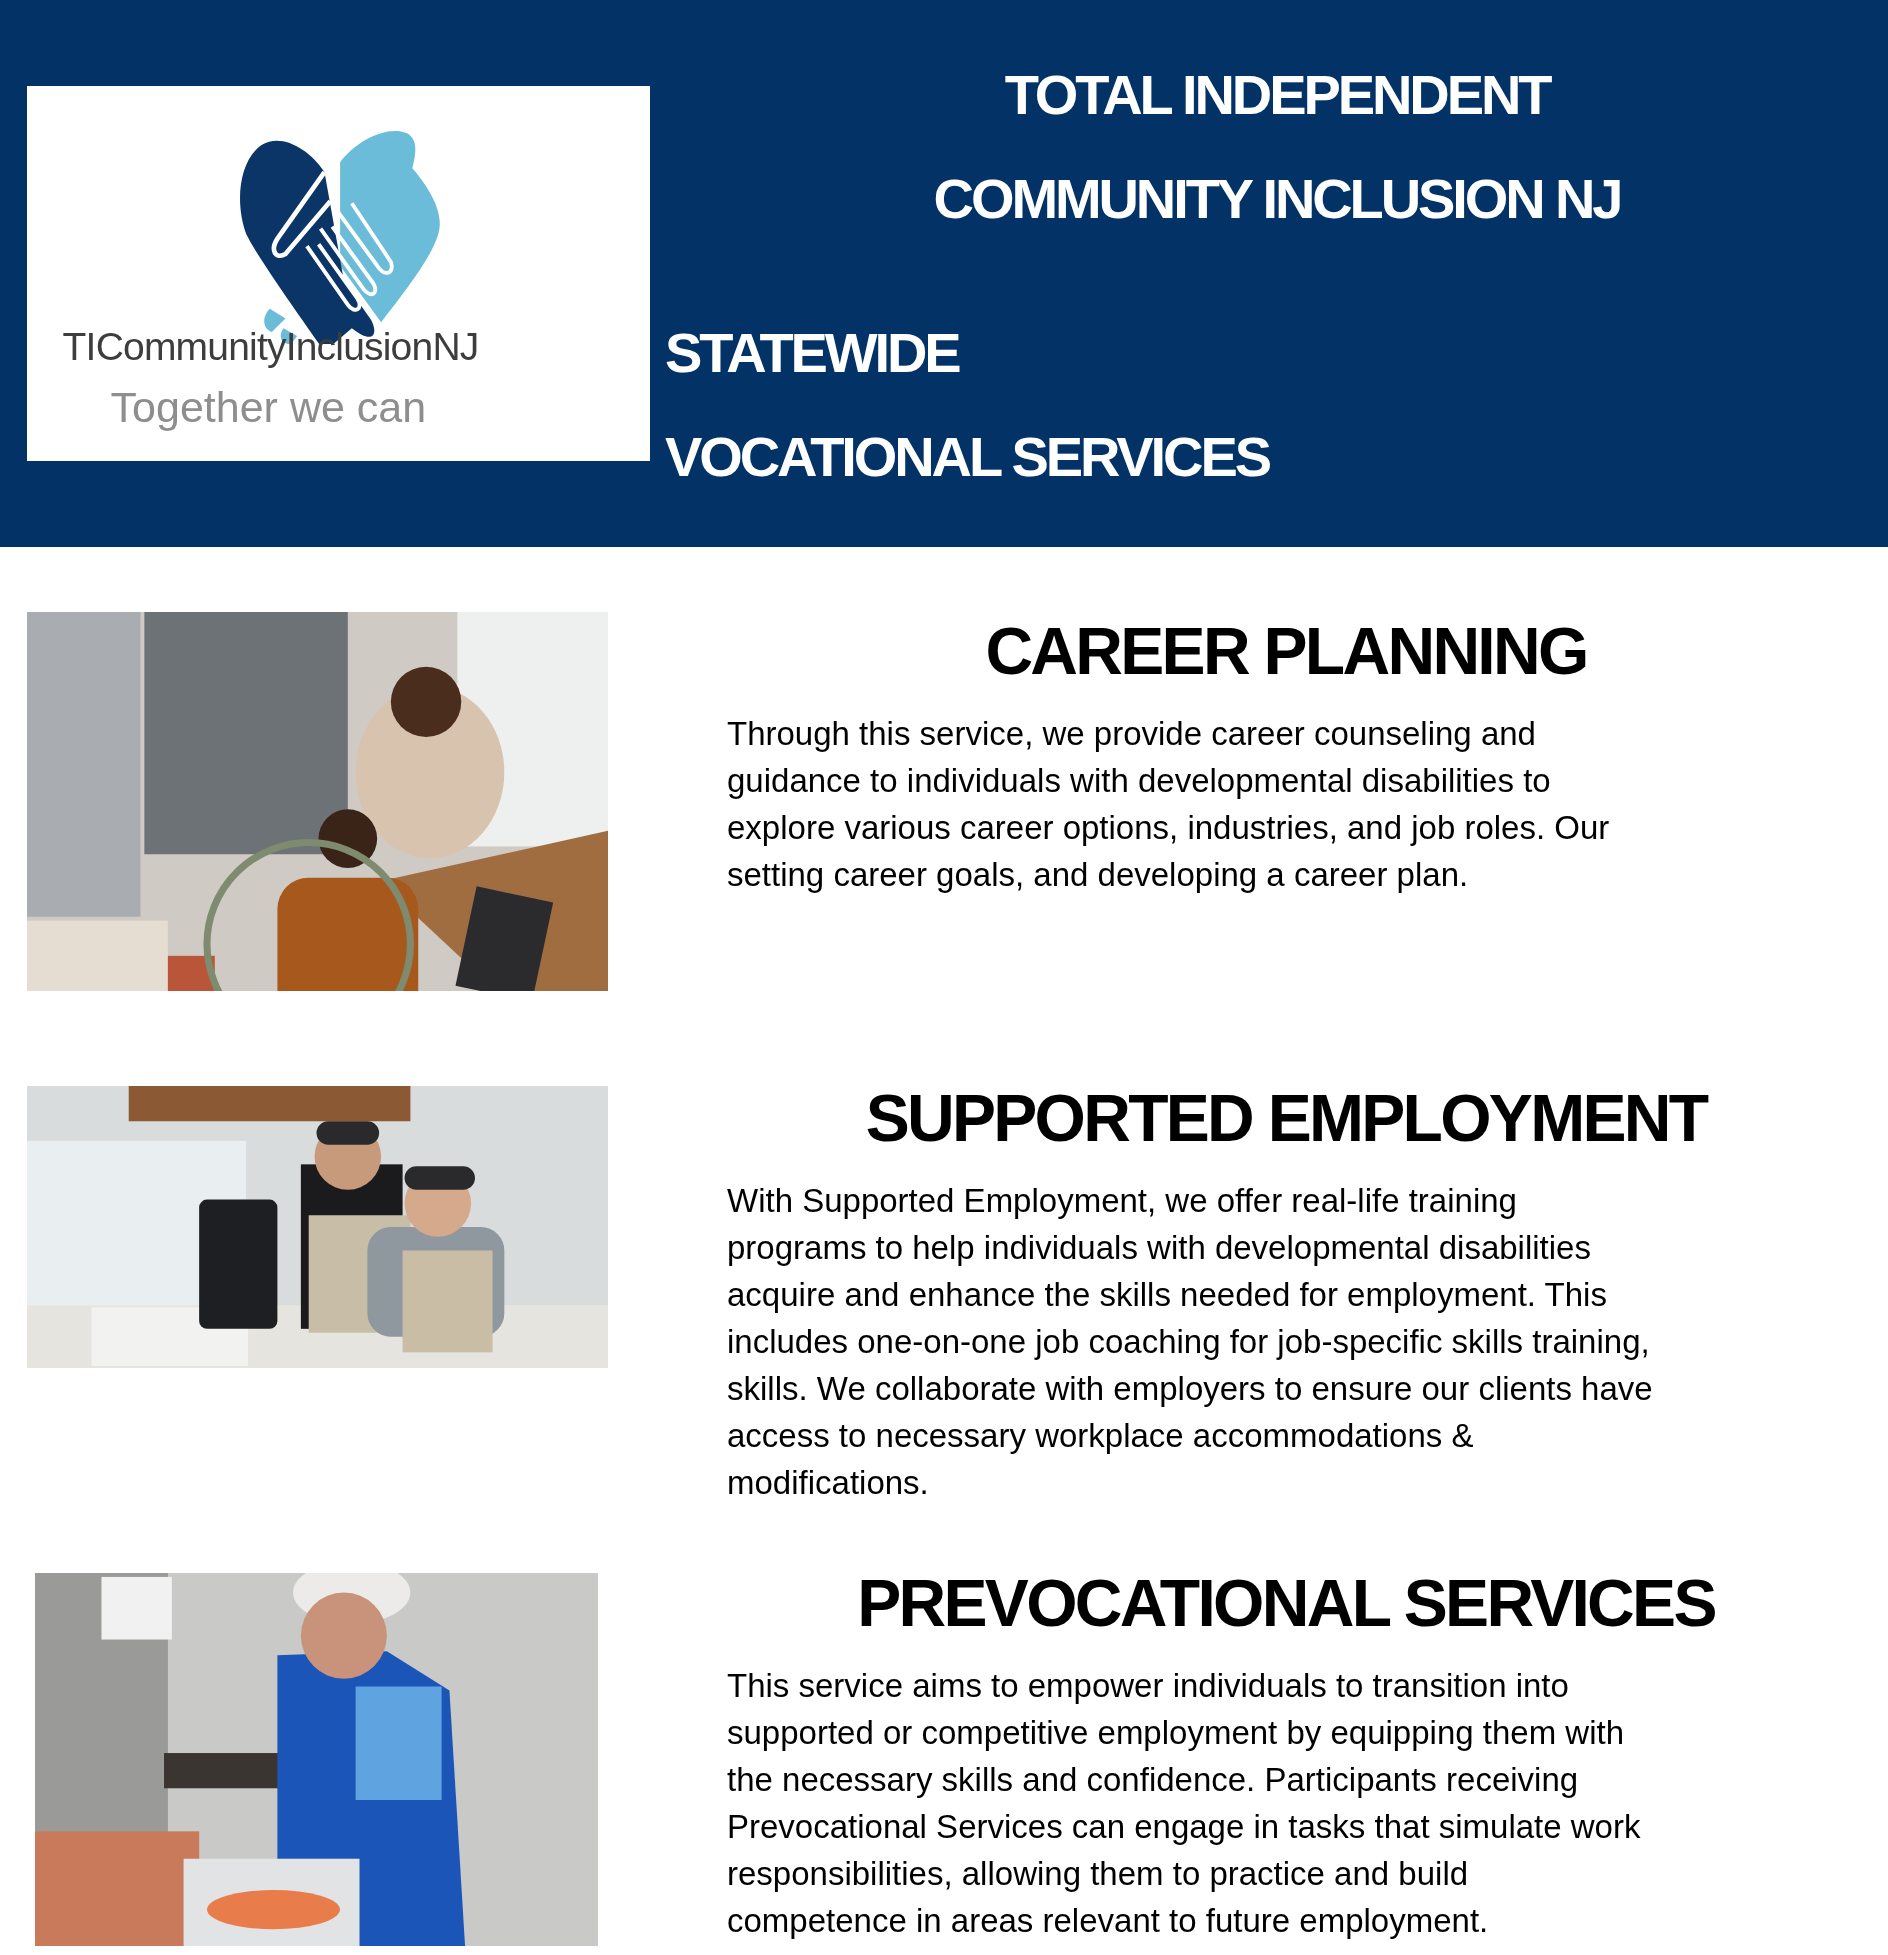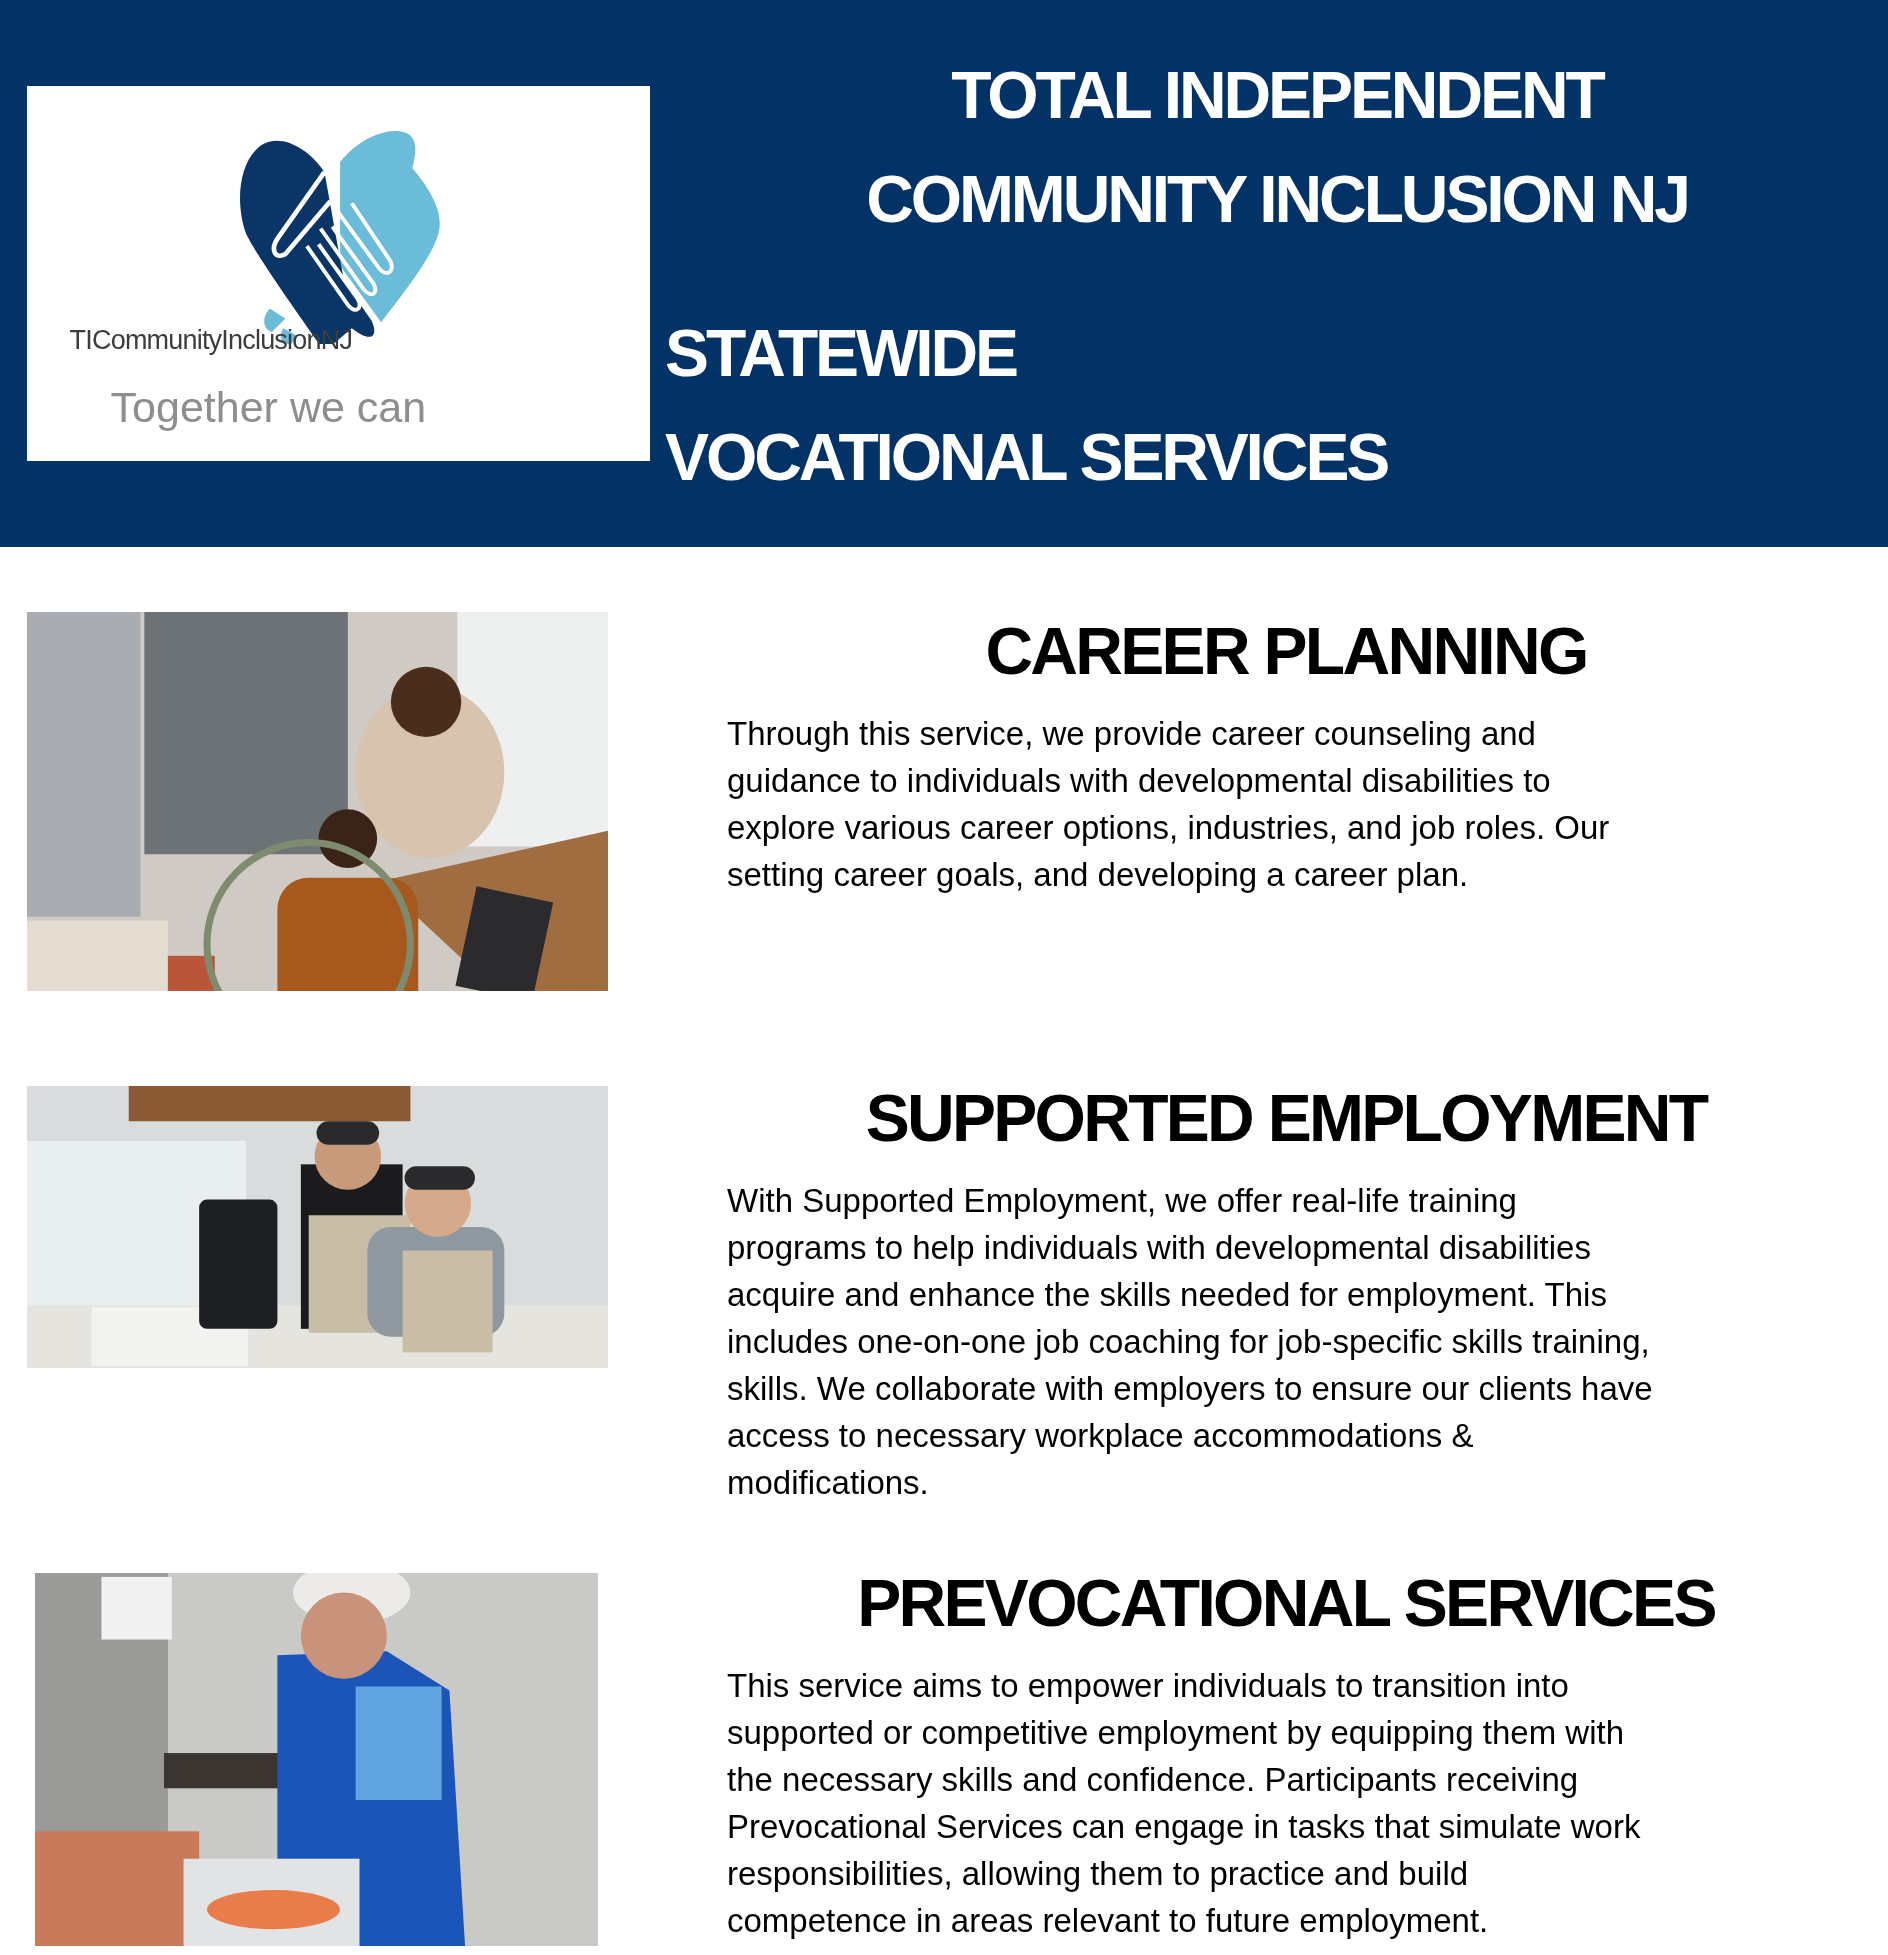--- a/index.html
+++ b/index.html
@@ -2,25 +2,25 @@
 <html style="font-size:6.3px"><head>
 <meta charset="utf-8">
 <style>
   * { box-sizing: border-box; margin: 0; padding: 0; }
   html, body { width: 1888px; height: 2444px; background: #ffffff; overflow: hidden; }
   body { position: relative; font-family: "Liberation Sans", "DejaVu Sans", sans-serif; color: #000; }
 
   .header { position: absolute; left: 0; top: 0; width: 1888px; height: 547px; background: #033366; }
   .logo-box { position: absolute; left: 26.6px; top: 86px; width: 623px; height: 375px; background: #ffffff; }
   .logo-mark { position: absolute; left: 196px; top: 39px; width: 242px; height: 219px; }
-  .logo-name { position: absolute; left: 43px; top: 239px; font-size: 27px; color: #3d3d3d; letter-spacing: -0.8px; white-space: nowrap; text-align: center; }
+  .logo-name { position: absolute; left: 36px; top: 239px; font-size: 39px; color: #3d3d3d; letter-spacing: -0.8px; white-space: nowrap; text-align: center; }
   .logo-tagline { position: absolute; left: 84px; top: 297px; font-size: 43px; color: #8e8e8e; white-space: nowrap; text-align: right; }
 
   .title-block { position: absolute; left: 665px; top: 43px; width: 1224px; text-align: center; color: #fff; font-weight: 700; }
-  .title-line { font-size: 66px; line-height: 104px; letter-spacing: -3.1px; white-space: nowrap; }
+  .title-line { font-size: 56px; line-height: 104px; letter-spacing: -3.1px; white-space: nowrap; }
   .subtitle-block { position: absolute; left: 665px; top: 301px; width: 1224px; text-align: left; color: #fff; font-weight: 700; }
 
   .photo { position: absolute; overflow: hidden; }
   .photo svg { width: 100%; height: 100%; display: block; }
 
   .section { position: absolute; left: 727px; width: 1118px; }
   .section-title { font-weight: 700; font-size: 66px; letter-spacing: -2.7px; line-height: 78px; white-space: nowrap; text-align: center; }
   .section-body { font-size: 33px; line-height: 47px; margin-top: 20px; }
   .section-body span { display: block; white-space: nowrap; }
 </style>

